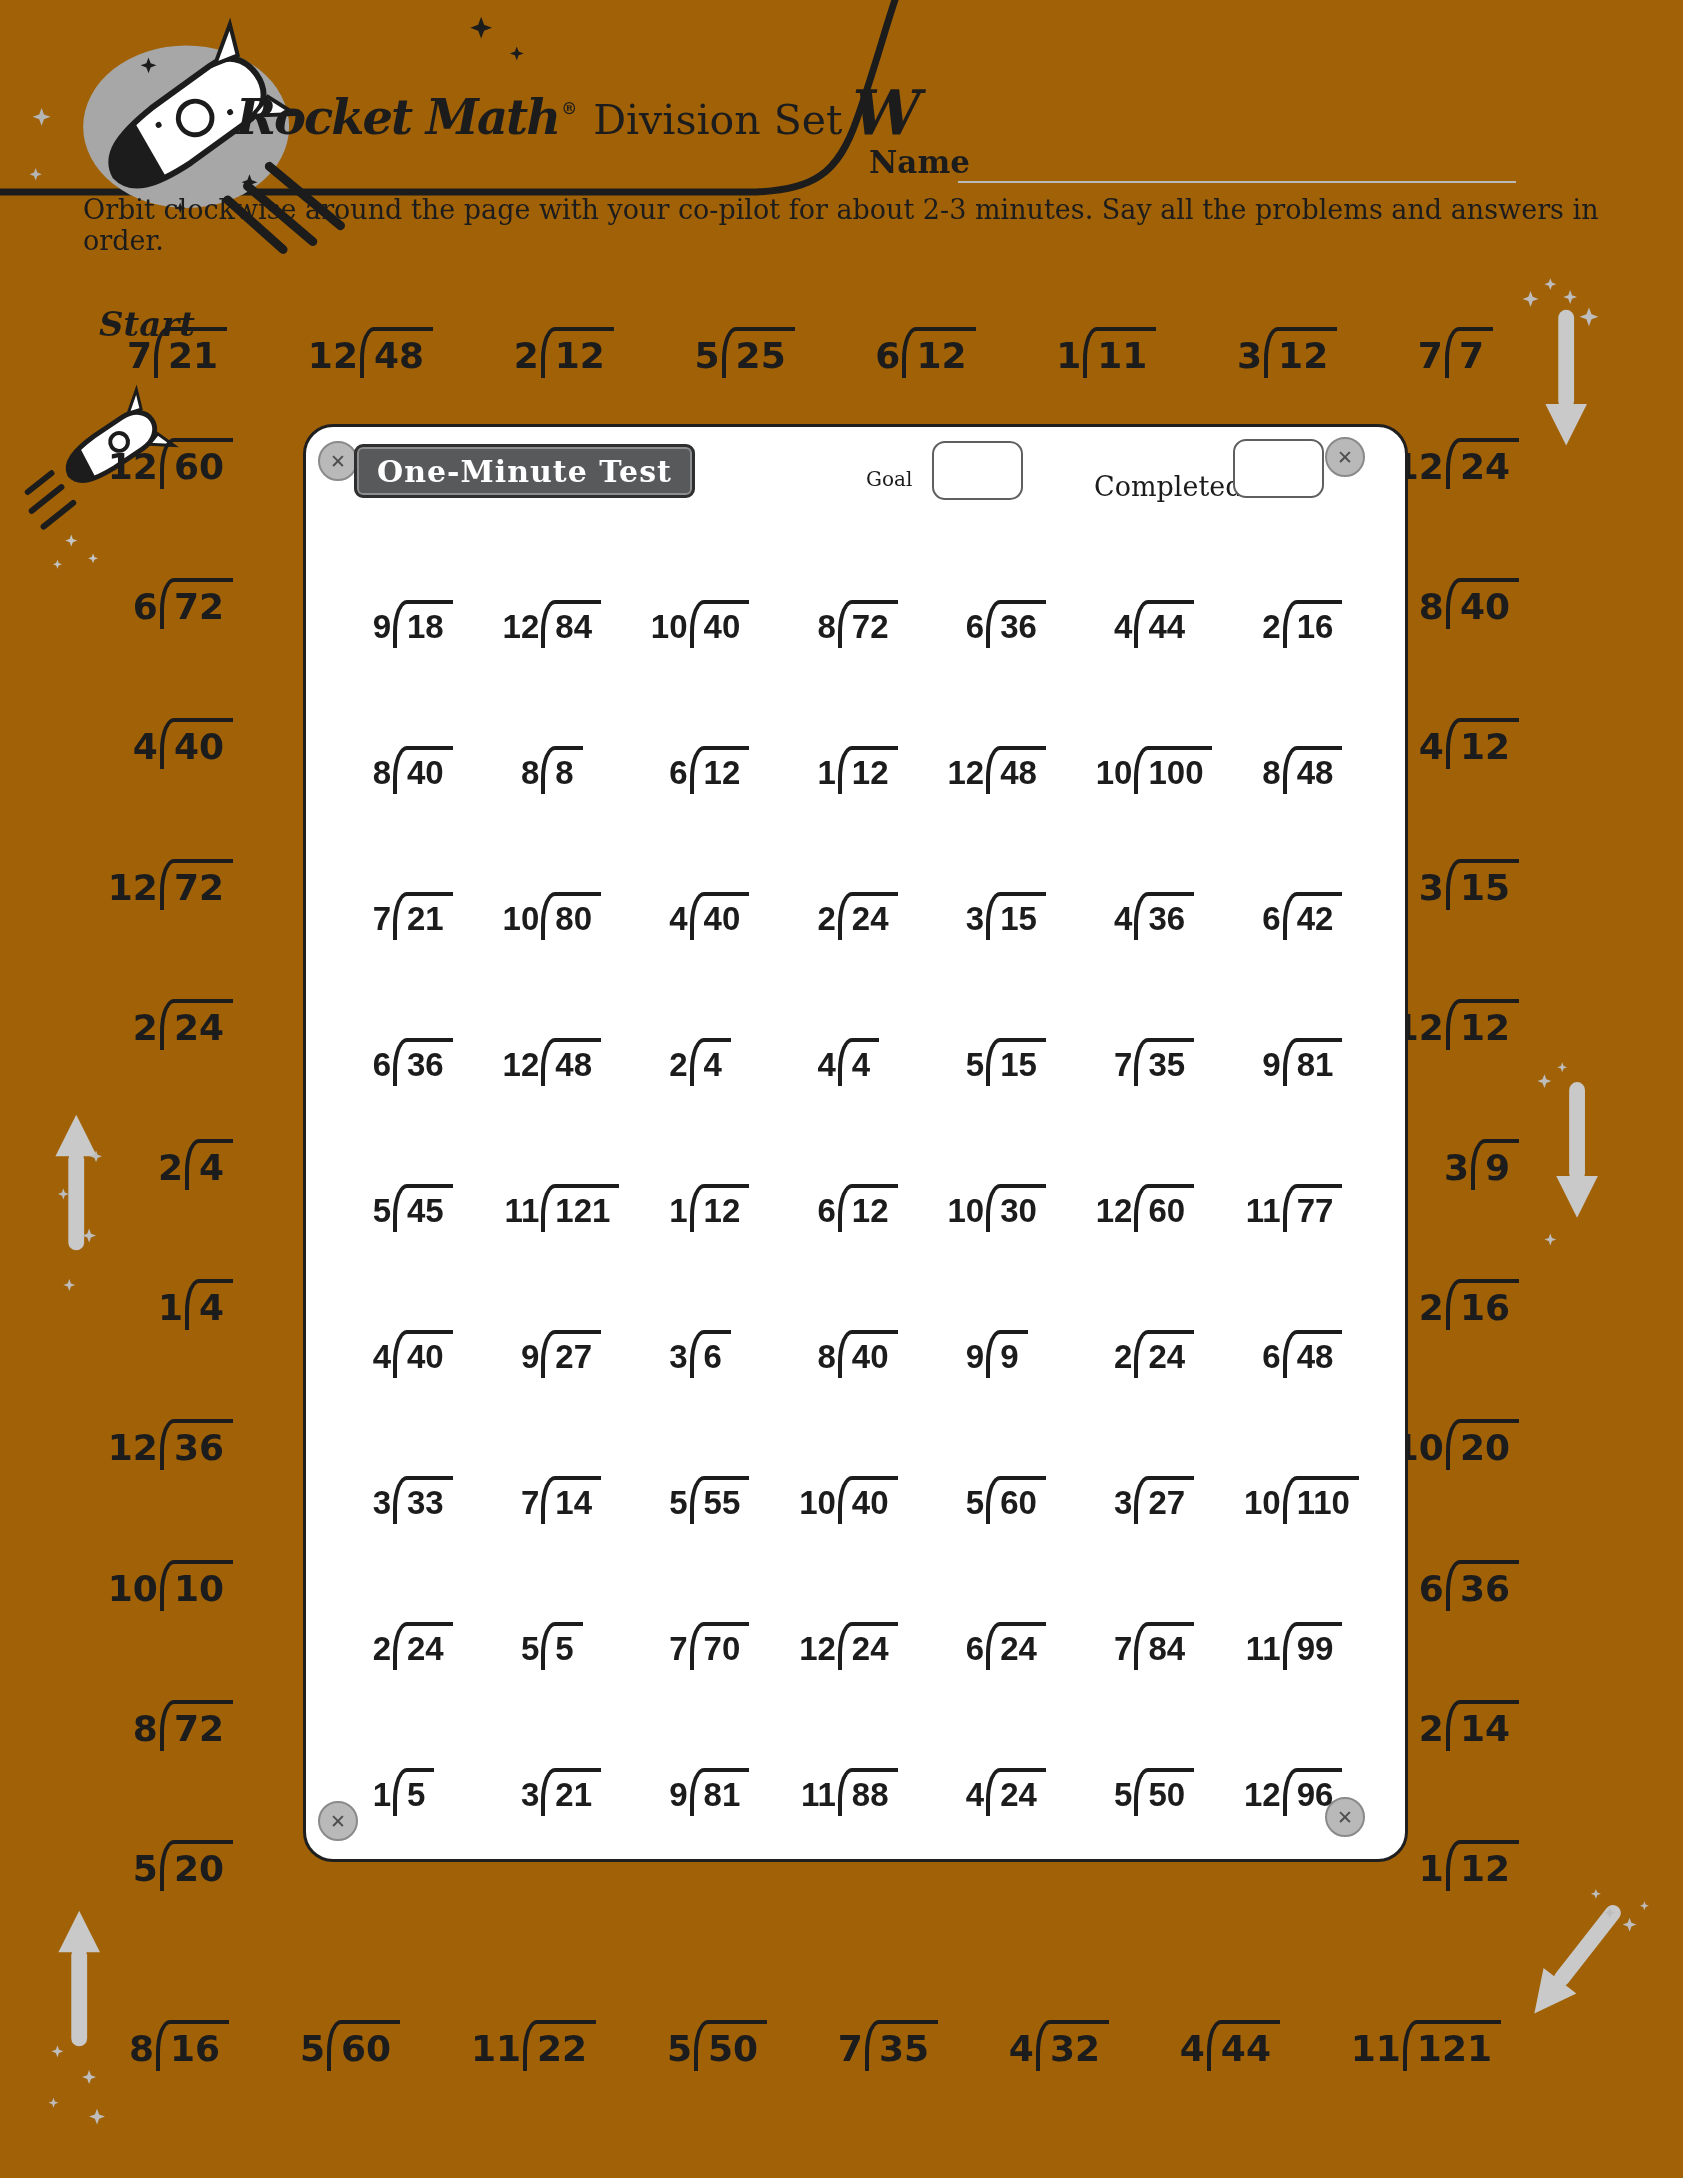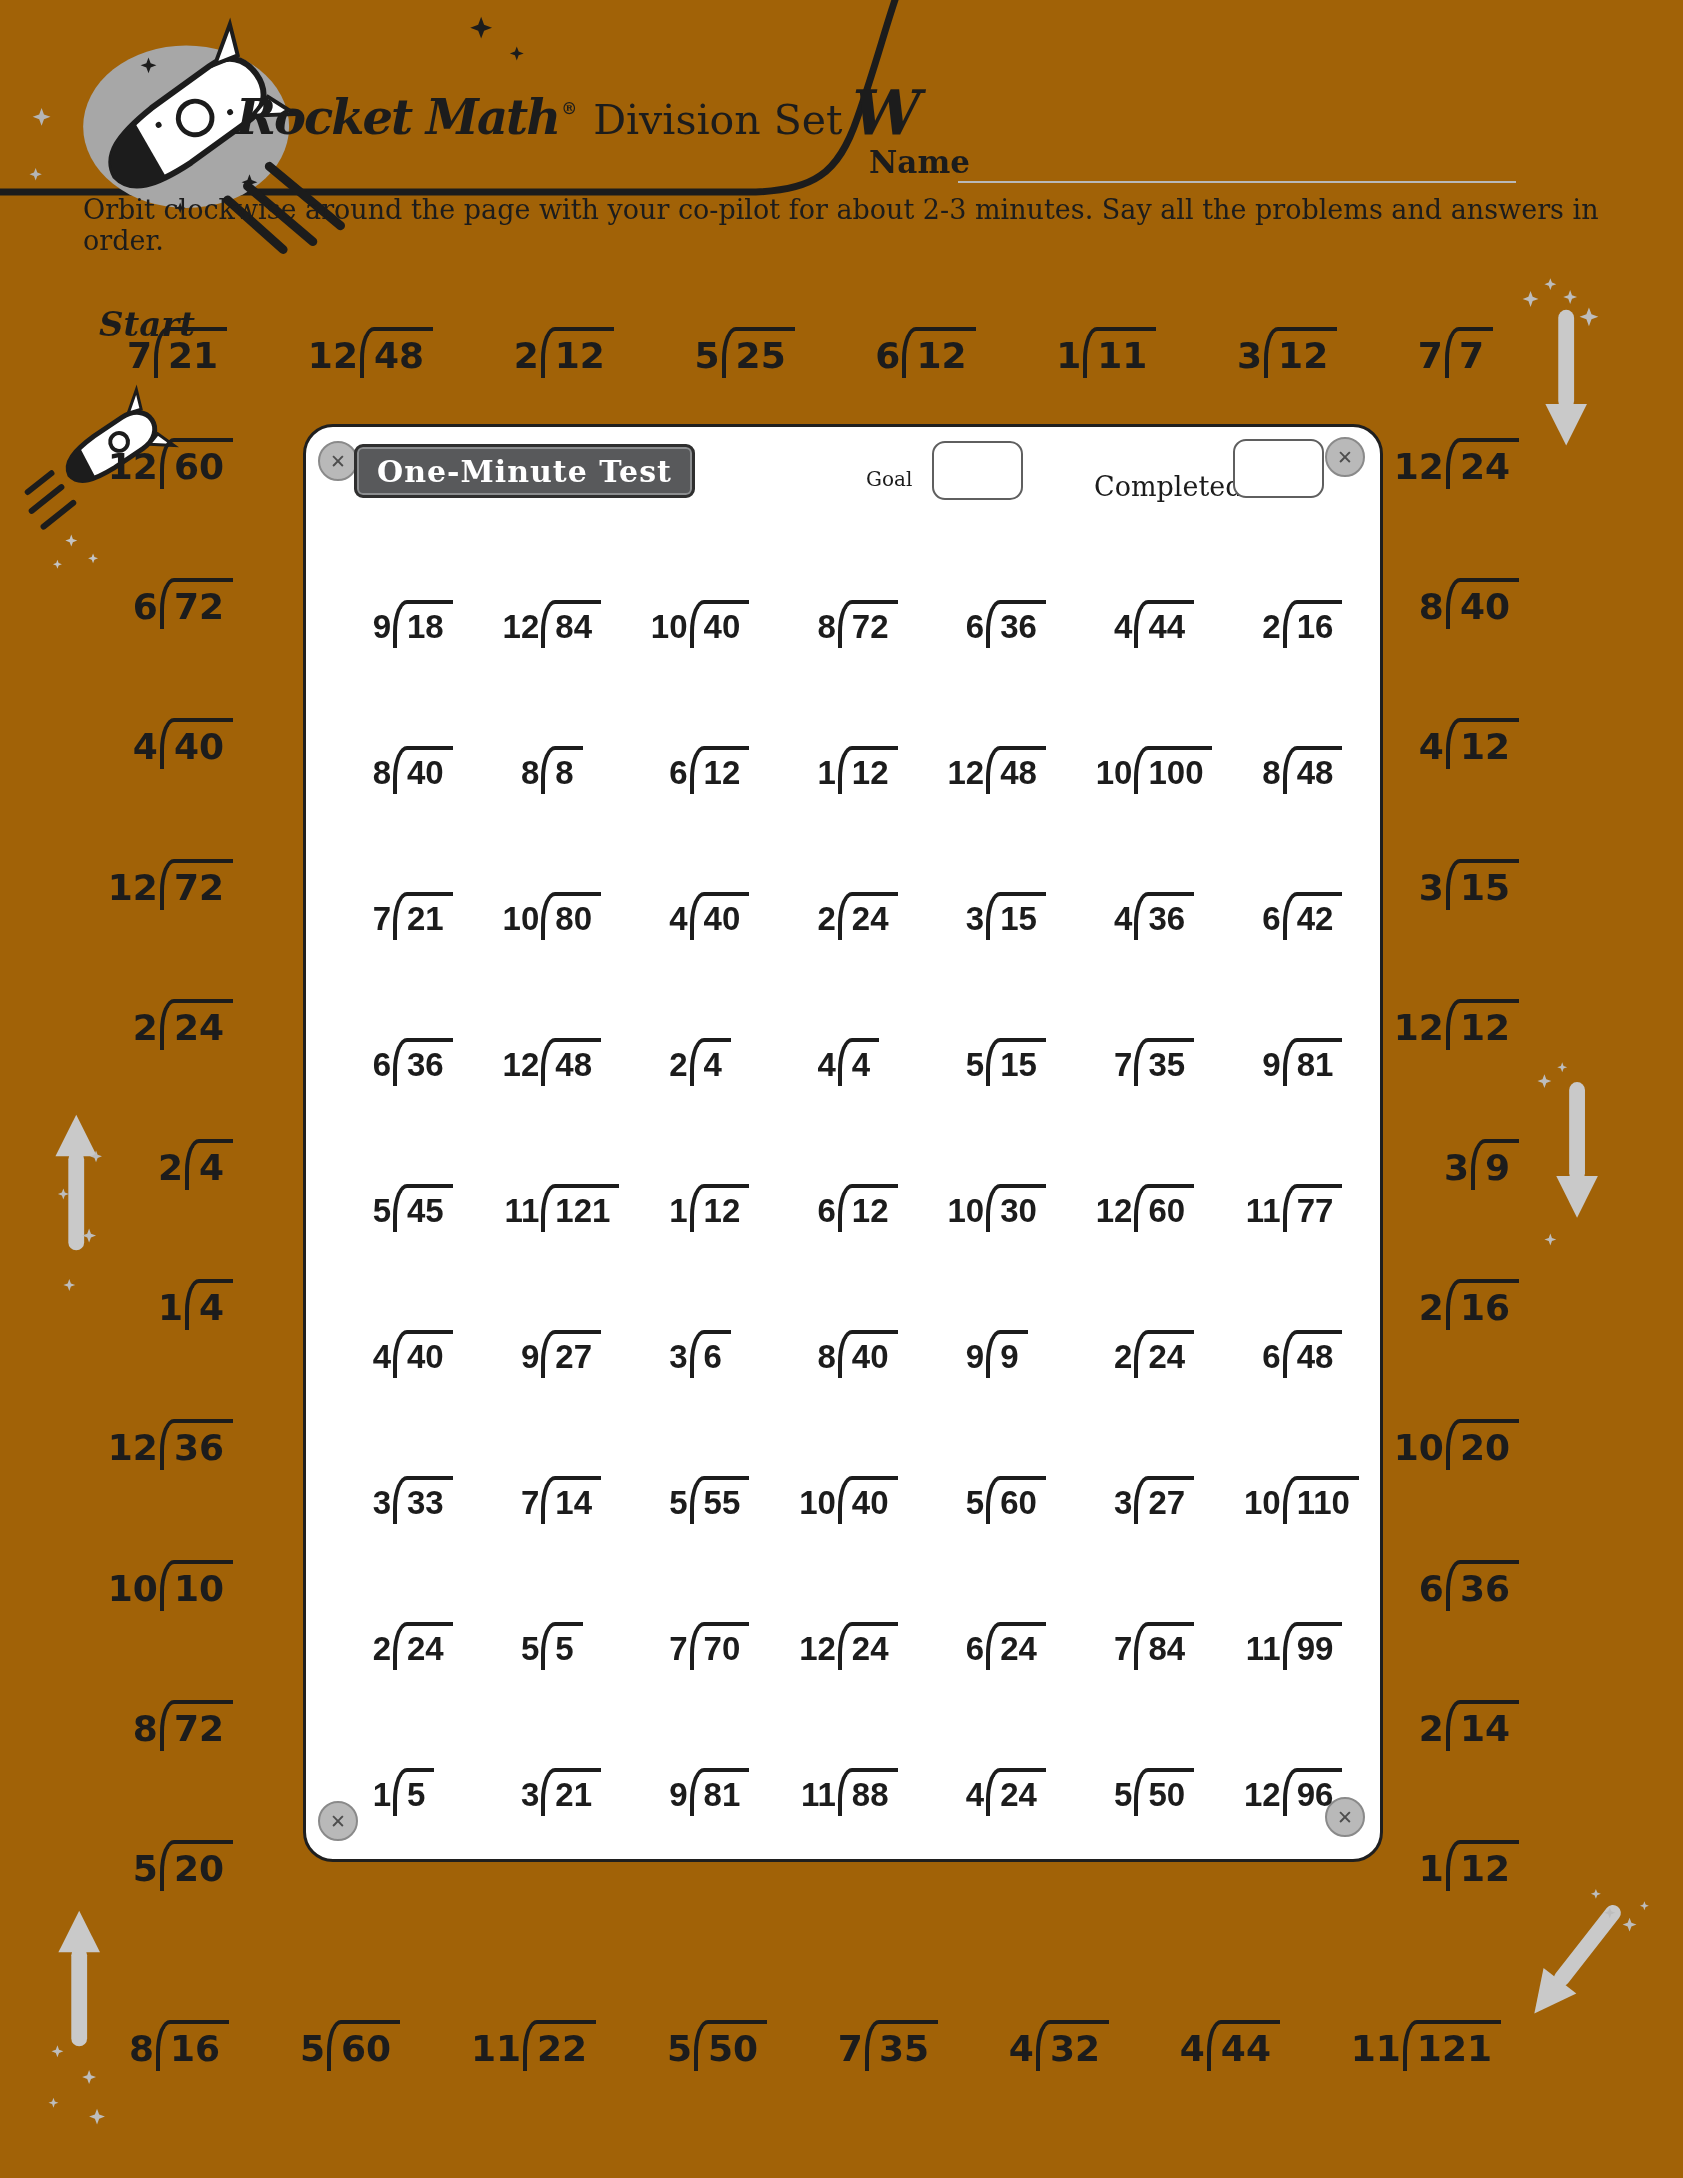--- a/index.html
+++ b/index.html
@@ -28,21 +28,21 @@
   .row-flex{display:flex;justify-content:space-between;align-items:flex-end;}
   .col-flex{display:flex;flex-direction:column;justify-content:space-between;align-items:flex-end;}
 
   #top-row{left:127px;top:313px;width:1366px;height:65px;}
   #bottom-row{left:129px;top:1998px;width:1372px;height:73px;}
   #left-col{left:94px;top:438px;width:139px;height:1453px;}
   #right-col{left:1378px;top:438px;width:141px;height:1453px;}
 
   
   .test-box{position:absolute;left:303px;top:424px;width:1074px;height:1432px;background:#fff;
-            border:3px solid #1f1f1f;border-radius:30px;}
+            border:3px solid #1f1f1f;border-radius:30px;padding-left:25px;}
   .badge{position:absolute;left:48px;top:17px;width:335px;height:48px;background:#58595b;
          border:3px solid #2f2f2f;border-radius:9px;box-shadow:inset 0 0 0 2px #8c8e90;
          display:flex;align-items:center;justify-content:center;}
   .badge span{font-family:"DejaVu Serif",serif;font-weight:bold;font-size:30px;color:#fff;letter-spacing:1px;}
   .goal-label{position:absolute;left:560px;top:40px;font-family:"DejaVu Serif",serif;font-size:20px;}
   .completed-label{position:absolute;left:788px;top:44px;font-family:"DejaVu Serif",serif;font-size:27px;}
   .ans-box{position:absolute;width:87px;height:55px;background:#fff;border:2px solid #5f5f5f;border-radius:13px;}
   #goal-box{left:626px;top:14px;}
   #completed-box{left:927px;top:12px;}
   .screw{position:absolute;width:36px;height:36px;border-radius:50%;background:#b9b9b9;border:2px solid #8a8a8a;

